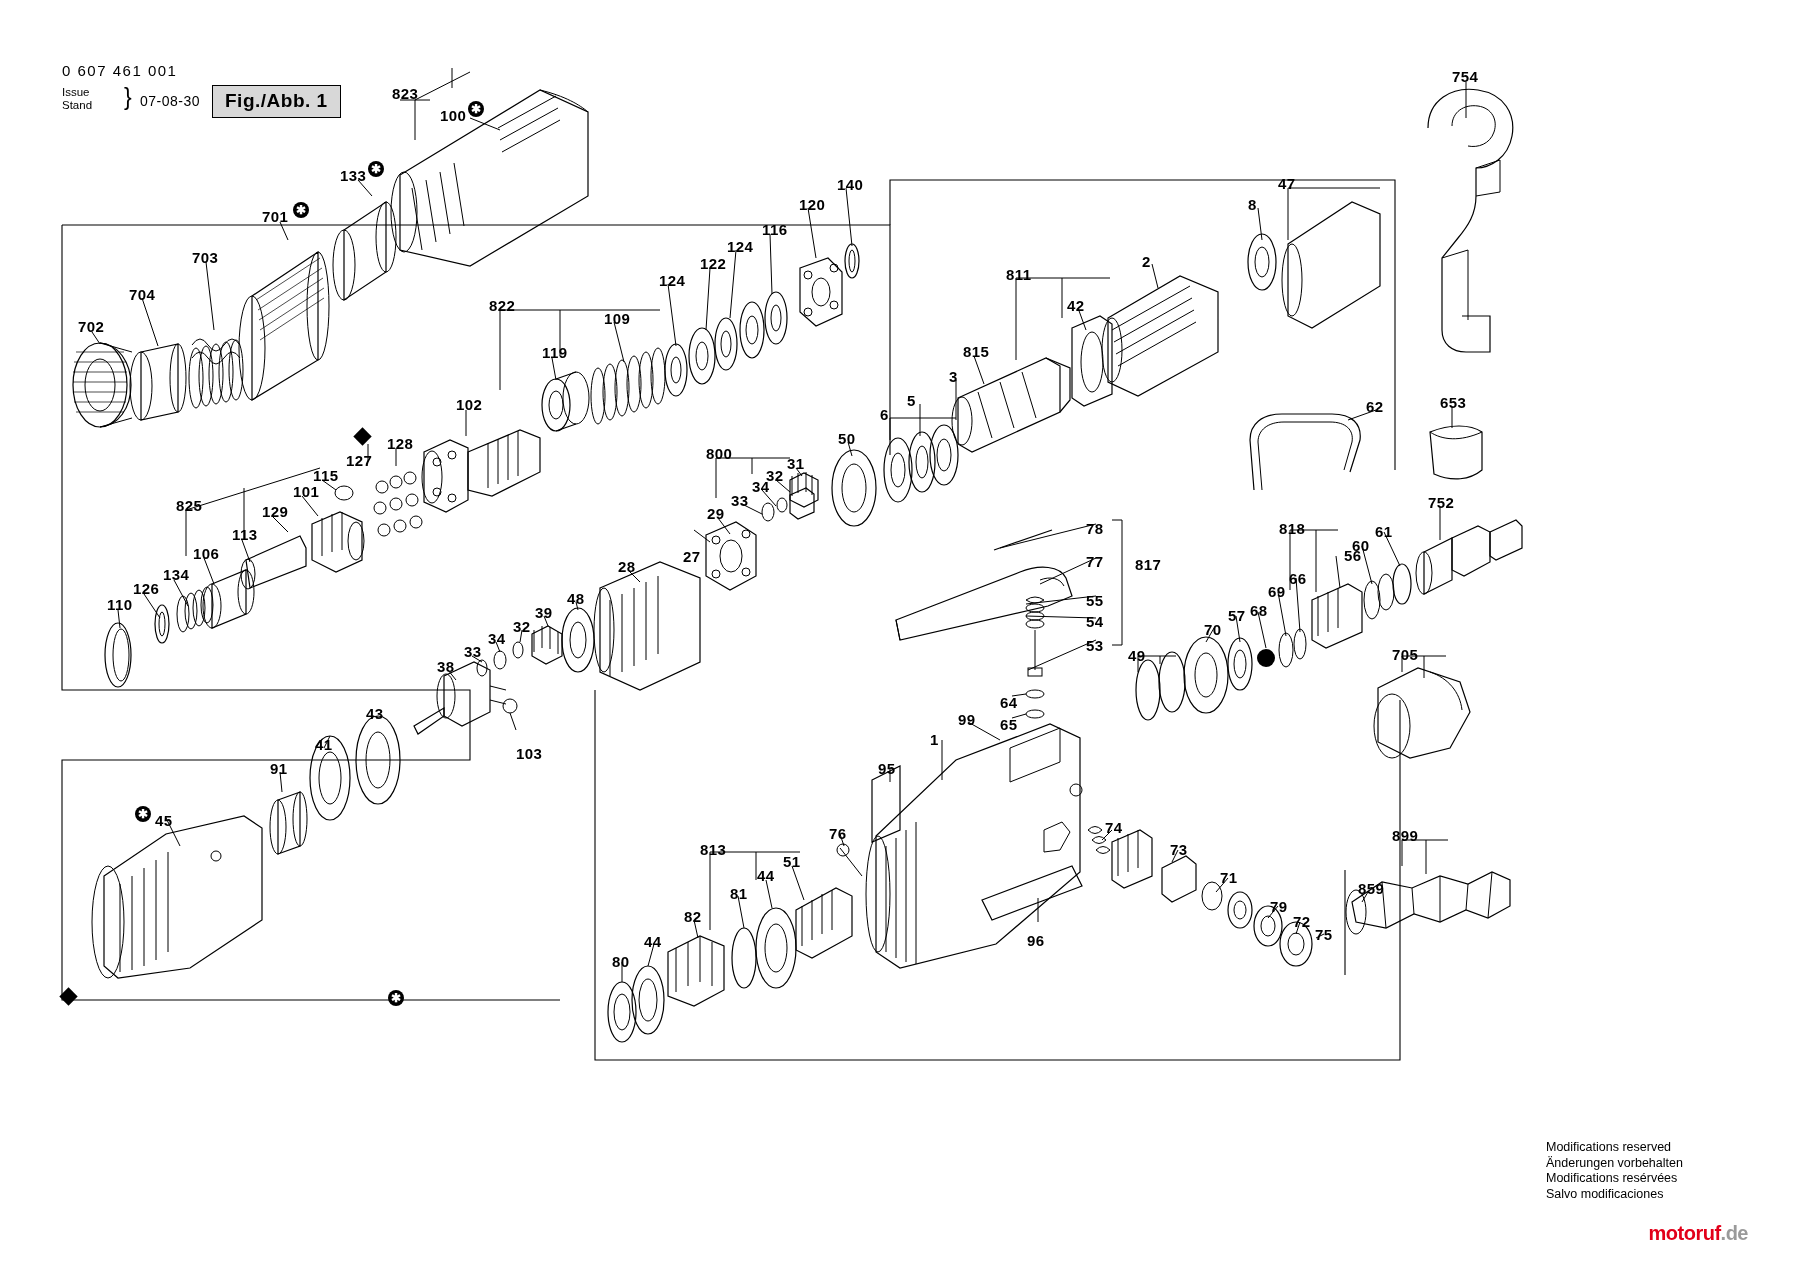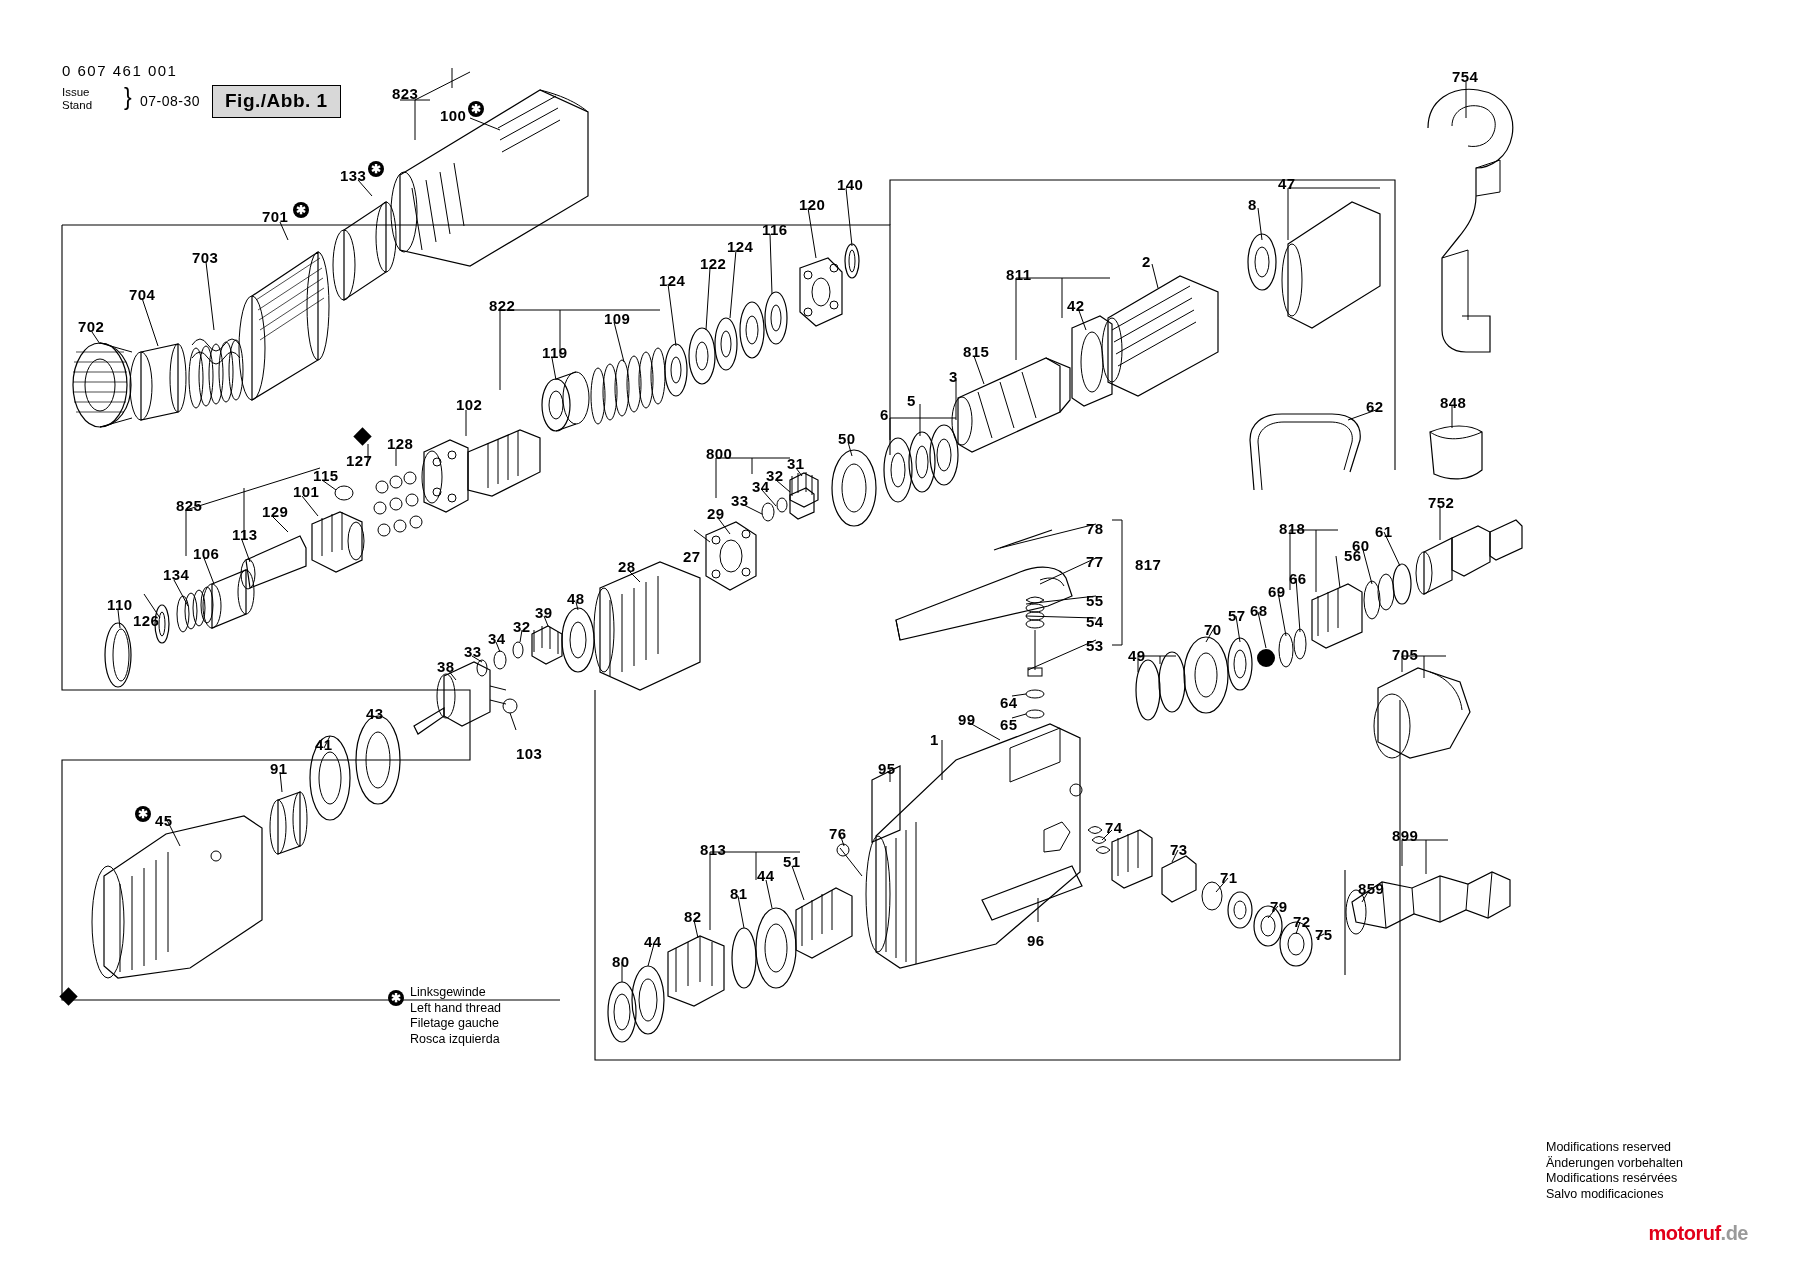--- a/index.html
+++ b/index.html
@@ -580,21 +580,21 @@
       <div class="num" style="left: 456px; top: 396px;">102</div>
       <div class="num" style="left: 387px; top: 435px;">128</div>
       <div class="num" style="left: 346px; top: 452px;">127</div>
       <div class="num" style="left: 313px; top: 467px;">115</div>
       <div class="num" style="left: 293px; top: 483px;">101</div>
       <div class="num" style="left: 262px; top: 503px;">129</div>
       <div class="num" style="left: 176px; top: 497px;">825</div>
       <div class="num" style="left: 232px; top: 526px;">113</div>
       <div class="num" style="left: 193px; top: 545px;">106</div>
       <div class="num" style="left: 163px; top: 566px;">134</div>
-      <div class="num" style="left: 133px; top: 612px; text-align: right;">126</div>
+      <div class="num" style="left: 133px; top: 580px; text-align: right;">126</div>
       <div class="num" style="left: 107px; top: 596px;">110</div>
       <div class="num" style="left: 706px; top: 445px;">800</div>
       <div class="num" style="left: 683px; top: 548px;">27</div>
       <div class="num" style="left: 707px; top: 505px;">29</div>
       <div class="num" style="left: 731px; top: 492px;">33</div>
       <div class="num" style="left: 752px; top: 478px;">34</div>
       <div class="num" style="left: 766px; top: 467px;">32</div>
       <div class="num" style="left: 787px; top: 455px;">31</div>
       <div class="num" style="left: 838px; top: 430px;">50</div>
       <div class="num" style="left: 618px; top: 558px;">28</div>
@@ -613,21 +613,21 @@
       <div class="num" style="left: 963px; top: 343px;">815</div>
       <div class="num" style="left: 1067px; top: 297px;">42</div>
       <div class="num" style="left: 1142px; top: 253px;">2</div>
       <div class="num" style="left: 1248px; top: 196px;">8</div>
       <div class="num" style="left: 1278px; top: 175px;">47</div>
       <div class="num" style="left: 1452px; top: 68px;">754</div>
       <div class="num" style="left: 949px; top: 368px;">3</div>
       <div class="num" style="left: 907px; top: 392px;">5</div>
       <div class="num" style="left: 880px; top: 406px;">6</div>
       <div class="num" style="left: 1366px; top: 398px;">62</div>
-      <div class="num" style="left: 1440px; top: 394px;">848</div>
+      <div class="num" style="left: 1440px; top: 394px;">653</div>
       <div class="num" style="left: 1428px; top: 494px;">752</div>
       <div class="num" style="left: 1279px; top: 520px;">818</div>
       <div class="num" style="left: 1375px; top: 523px;">61</div>
       <div class="num" style="left: 1352px; top: 537px;">60</div>
       <div class="num" style="left: 1324px; top: 547px; margin-left: 20px;">56</div>
       <div class="num" style="left: 1289px; top: 570px;">66</div>
       <div class="num" style="left: 1268px; top: 583px;">69</div>
       <div class="num" style="left: 1250px; top: 602px;">68</div>
       <div class="num" style="left: 1228px; top: 607px;">57</div>
       <div class="num" style="left: 1204px; top: 621px;">70</div>
@@ -657,26 +657,20 @@
       <div class="num" style="left: 700px; top: 841px;">813</div>
       <div class="num" style="left: 684px; top: 908px;">82</div>
       <div class="num" style="left: 730px; top: 885px;">81</div>
       <div class="num" style="left: 757px; top: 867px;">44</div>
       <div class="num" style="left: 783px; top: 853px;">51</div>
       <div class="num" style="left: 644px; top: 933px;">44</div>
       <div class="num" style="left: 612px; top: 953px;">80</div>
     </div>
 
 
-  <div class="note" style="left:410px;top:985px;width:220px;">
-    <div>Linksgewinde</div>
-    <div>Left hand thread</div>
-    <div>Filetage gauche</div>
-    <div>Rosca izquierda</div>
-  </div>
 
   <div class="note r" style="left:1546px;top:1140px;width:250px;">
     <div>Modifications reserved</div>
     <div>Änderungen vorbehalten</div>
     <div>Modifications resérvées</div>
     <div>Salvo modificaciones</div>
   </div>
 
   <div class="wm">
     <span>motoruf</span><span class="g">.de</span>

